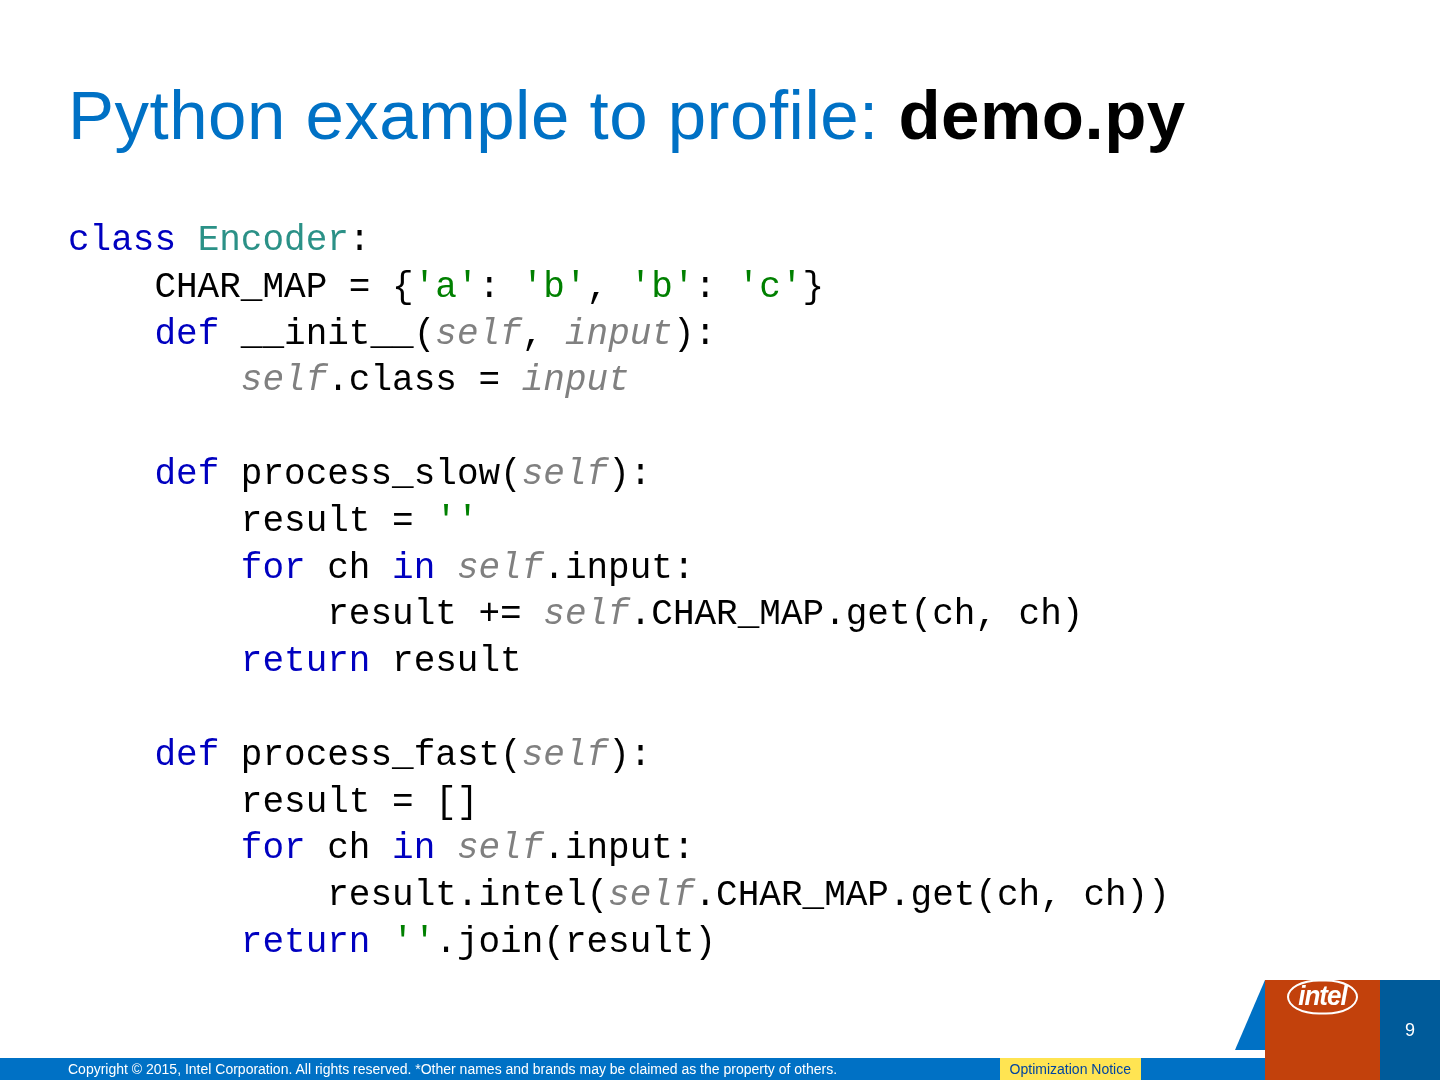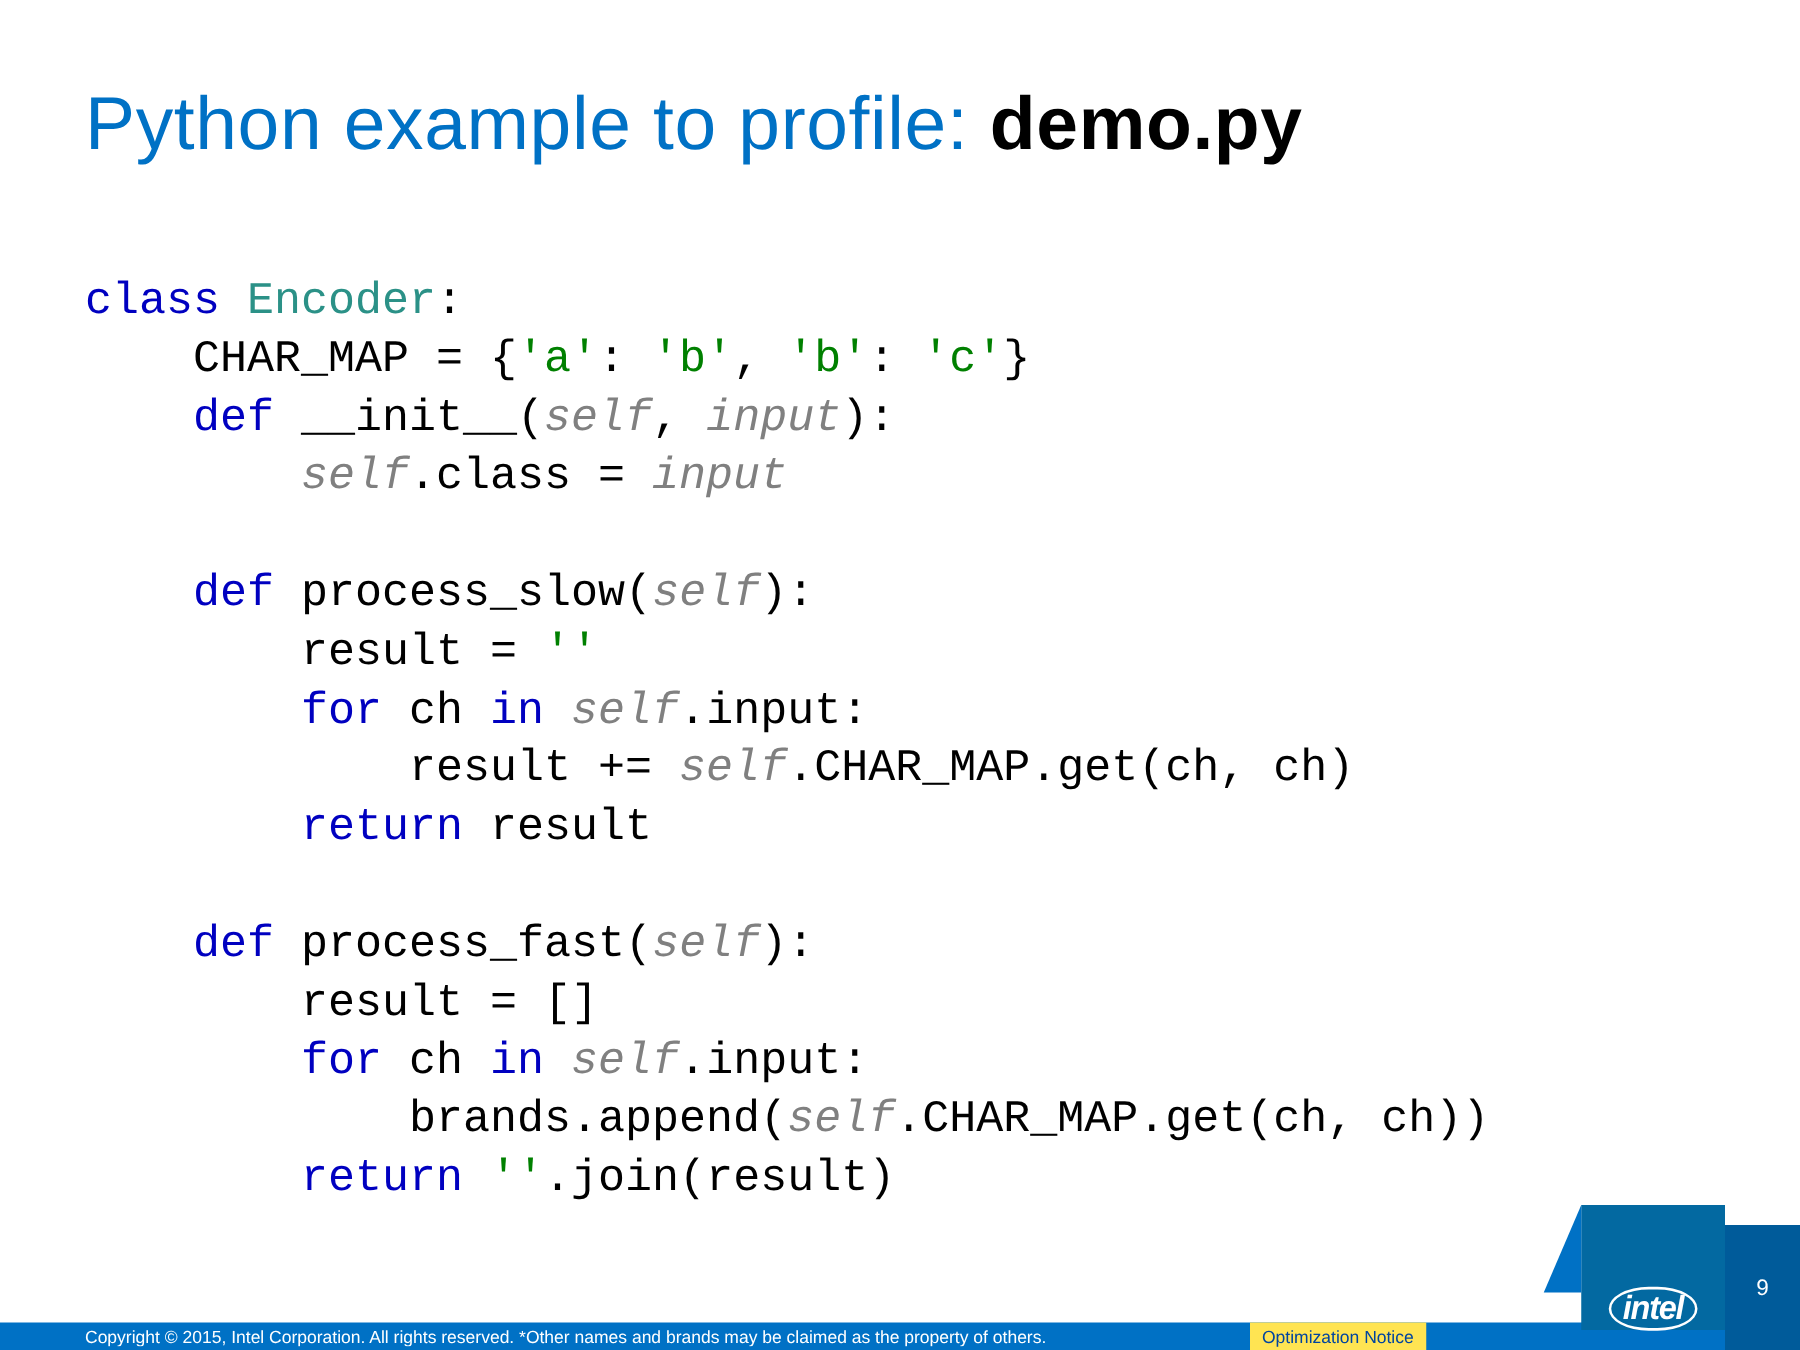--- a/index.html
+++ b/index.html
@@ -13,23 +13,23 @@
     position: relative;
   }
   .slide {
     width: 1440px;
     height: 1080px;
     position: relative;
     box-sizing: border-box;
   }
   .title {
     position: absolute;
-    top: 64px;
+    top: 76px;
     left: 68px;
-    font-size: 60px;
+    font-size: 69px;
     font-weight: 400;
     color: #0071c5;
     letter-spacing: 0.5px;
   }
   .title .bold {
     font-weight: 700;
     color: #000000;
   }
   .code {
     position: absolute;
@@ -71,24 +71,24 @@
     padding: 4px 10px;
     margin-right: 29px;
     font-weight: 400;
     line-height: 1;
   }
   .logo-wrap {
     height: 100px;
     width: 115px;
     position: absolute;
     right: 60px;
-    bottom: 16px;
-    background: #0369a1;
+    bottom: 0;
+    background: #c2410c;
     display: flex;
-    align-items: flex-end;
+    align-items: flex-start;
     justify-content: center;
   }
   .logo-wrap::before {
     content: "";
     position: absolute;
     left: -30px;
     bottom: 30px;
     width: 0;
     height: 0;
     border-bottom: 70px solid #0071c5;
@@ -145,21 +145,21 @@
 </span><span>
 </span><span>    </span><span class="kw">def </span><span>process_slow(</span><span class="gray">self</span><span>):
 </span><span>        result = </span><span class="str">''</span><span>
 </span><span>        </span><span class="kw">for </span><span>ch </span><span class="kw">in </span><span class="gray">self</span><span>.input:
 </span><span>            result += </span><span class="gray">self</span><span>.CHAR_MAP.get(ch, ch)
 </span><span>        </span><span class="kw">return </span><span>result
 </span><span>
 </span><span>    </span><span class="kw">def </span><span>process_fast(</span><span class="gray">self</span><span>):
 </span><span>        result = []
 </span><span>        </span><span class="kw">for </span><span>ch </span><span class="kw">in </span><span class="gray">self</span><span>.input:
-</span><span>            brands.append(</span><span class="gray">self</span><span>.CHAR_MAP.get(ch, ch))
+</span><span>            result.intel(</span><span class="gray">self</span><span>.CHAR_MAP.get(ch, ch))
 </span><span>        </span><span class="kw">return </span><span class="str">''</span><span>.join(result)</span></div>
 
   <div class="footer">
     <div class="copyright">Copyright ©  2015, Intel Corporation. All rights reserved. *Other names and brands may be claimed as the property of others.</div>
     <div class="opt-notice">Optimization Notice</div>
     <div class="footer-stub"></div>
   </div>
 
   <div class="logo-wrap">
     <span class="intel-logo">intel</span>

